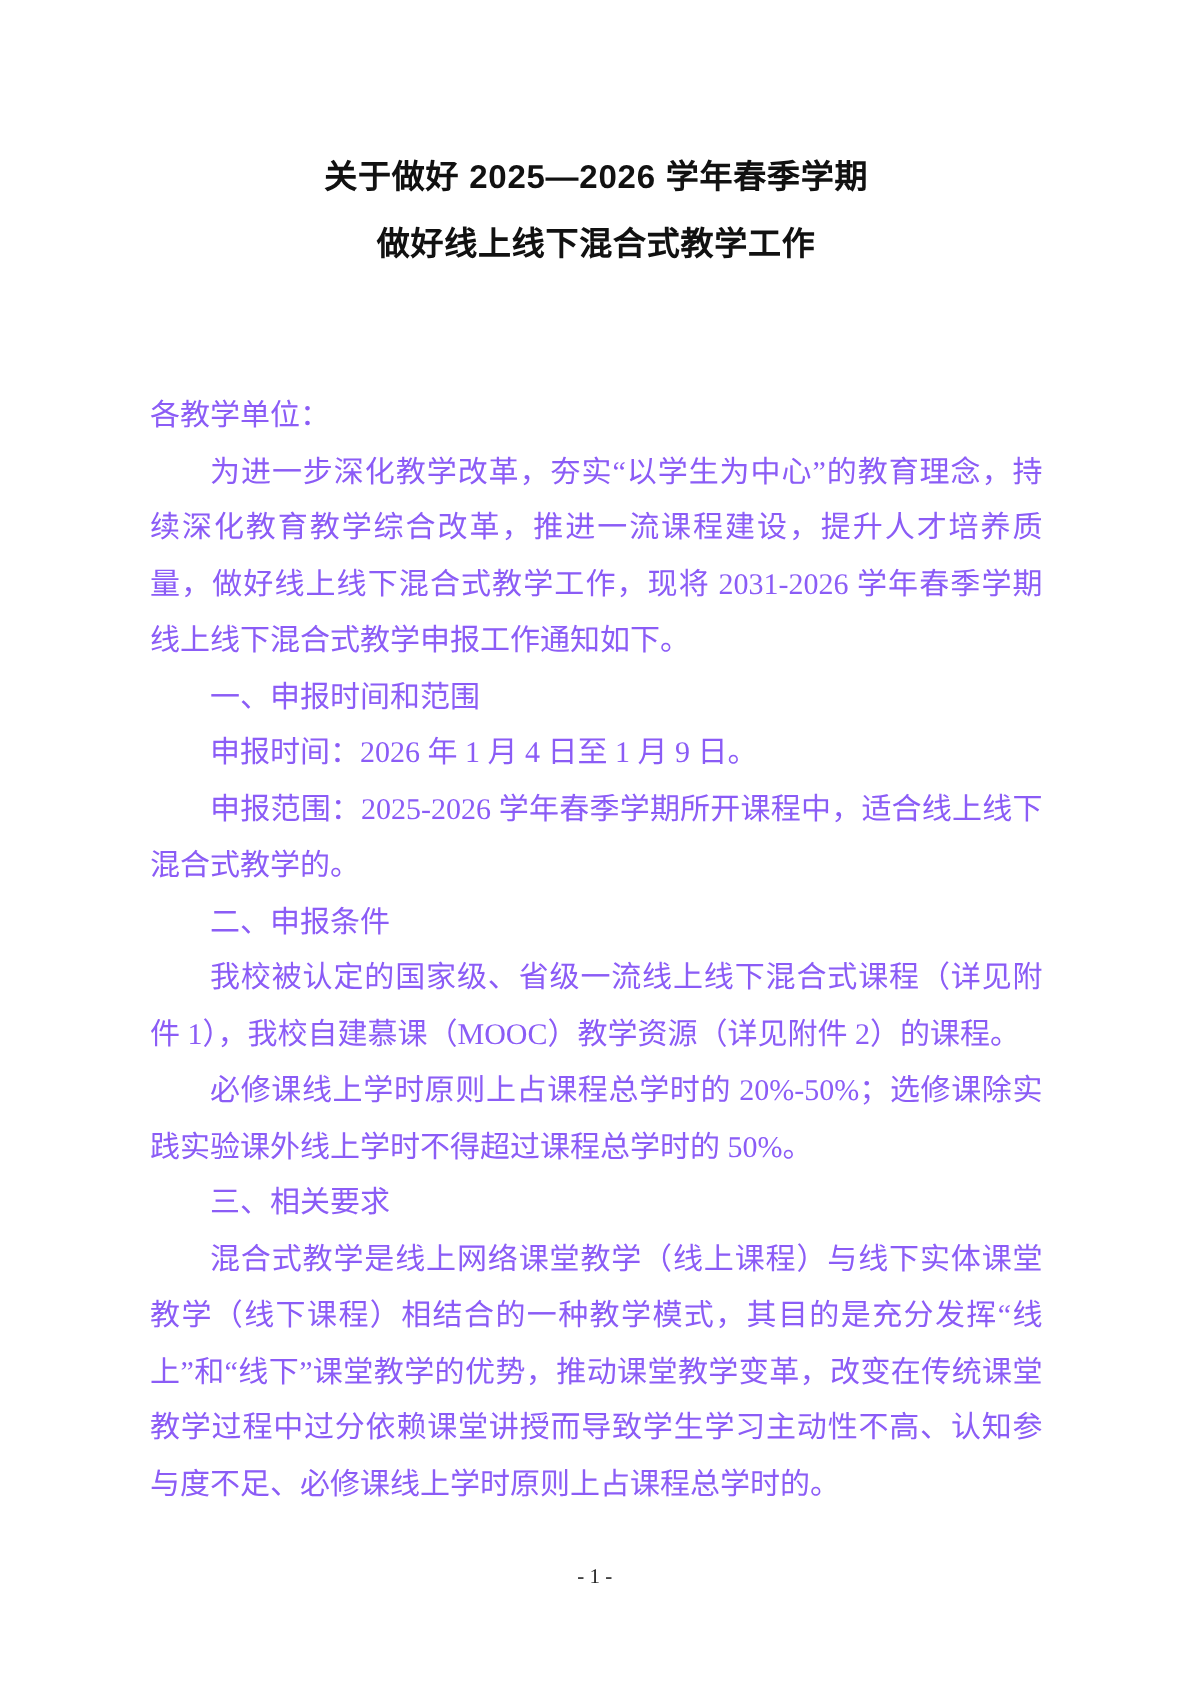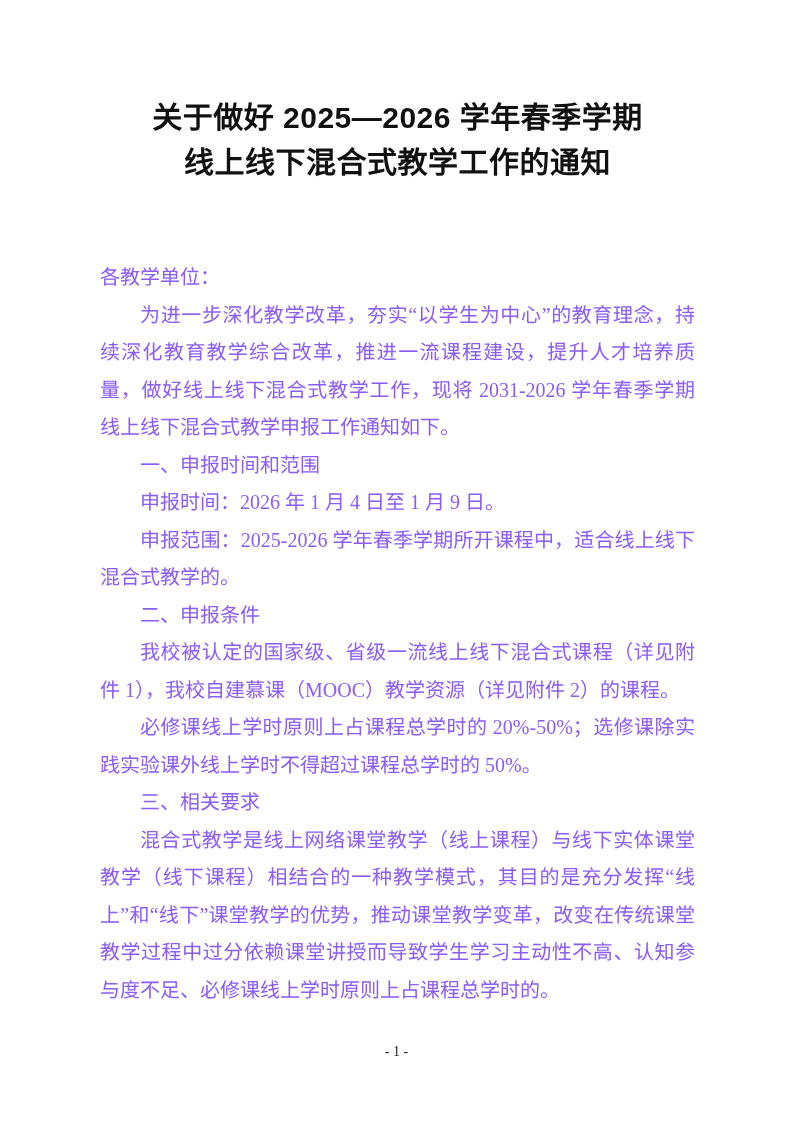--- a/index.html
+++ b/index.html
@@ -17,21 +17,21 @@
     box-sizing: border-box;
   }
   .content {
     box-sizing: border-box;
     padding: 95px 98px 0 100px;
   }
   .doc-title {
     text-align: center;
     font-family: "Liberation Sans", "DejaVu Sans", sans-serif;
     font-weight: 700;
-    font-size: 30px;
+    font-size: 22px;
     line-height: 45px;
     letter-spacing: 0.5px;
     color: #111111;
   }
   .doc-body {
     margin-top: 74px;
     font-family: "Liberation Serif", "DejaVu Serif", serif;
     font-size: 20px;
     line-height: 37.5px;
     text-align: justify;
@@ -57,21 +57,21 @@
   }
 </style>
 </head>
 <body>
 
 <div class="page">
   <div class="content">
 
     <div class="doc-title">
       <div>关于做好 2025—2026 学年春季学期</div>
-      <div>线上线下混合式教学工作的通知</div>
+      <div>做好线上线下混合式教学工作</div>
     </div>
 
     <div class="doc-body">
       <p class="no-indent">各教学单位：</p>
       <p>为进一步深化教学改革，夯实“以学生为中心”的教育理念，持续深化教育教学综合改革，推进一流课程建设，提升人才培养质量，做好线上线下混合式教学工作，现将 2031-2026 学年春季学期线上线下混合式教学申报工作通知如下。</p>
       <p>一、申报时间和范围</p>
       <p>申报时间：2026 年 1 月 4 日至 1 月 9 日。</p>
       <p>申报范围：2025-2026 学年春季学期所开课程中，适合线上线下混合式教学的。</p>
       <p>二、申报条件</p>
       <p>我校被认定的国家级、省级一流线上线下混合式课程（详见附件 1），我校自建慕课（MOOC）教学资源（详见附件 2）的课程。</p>

